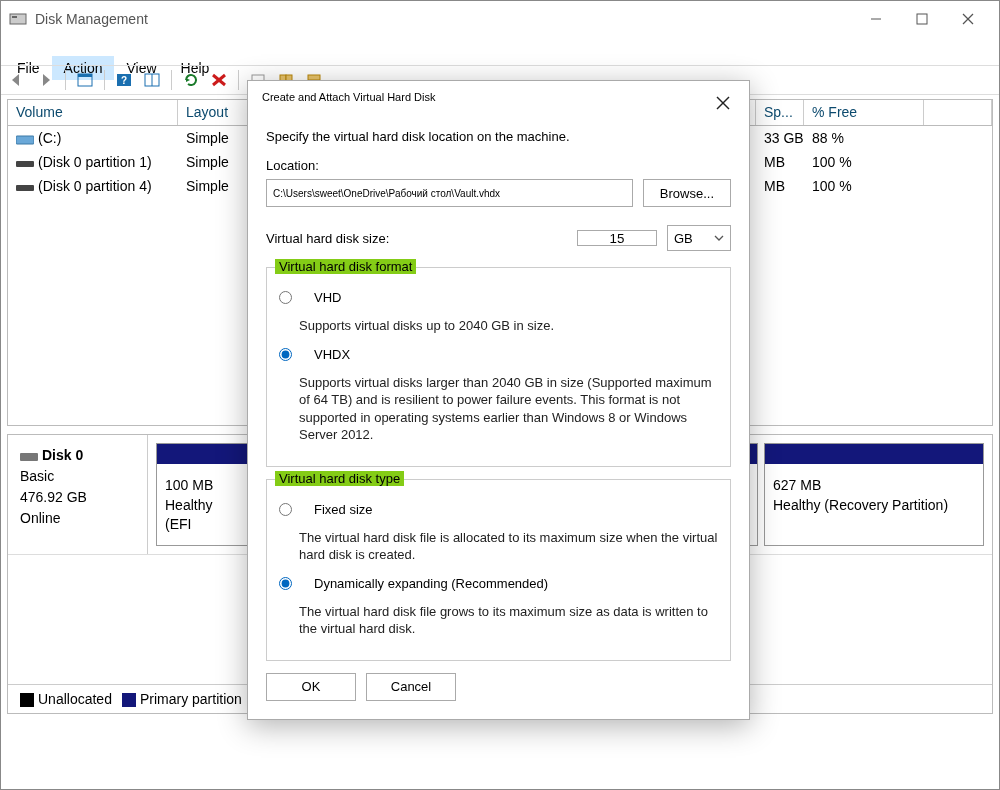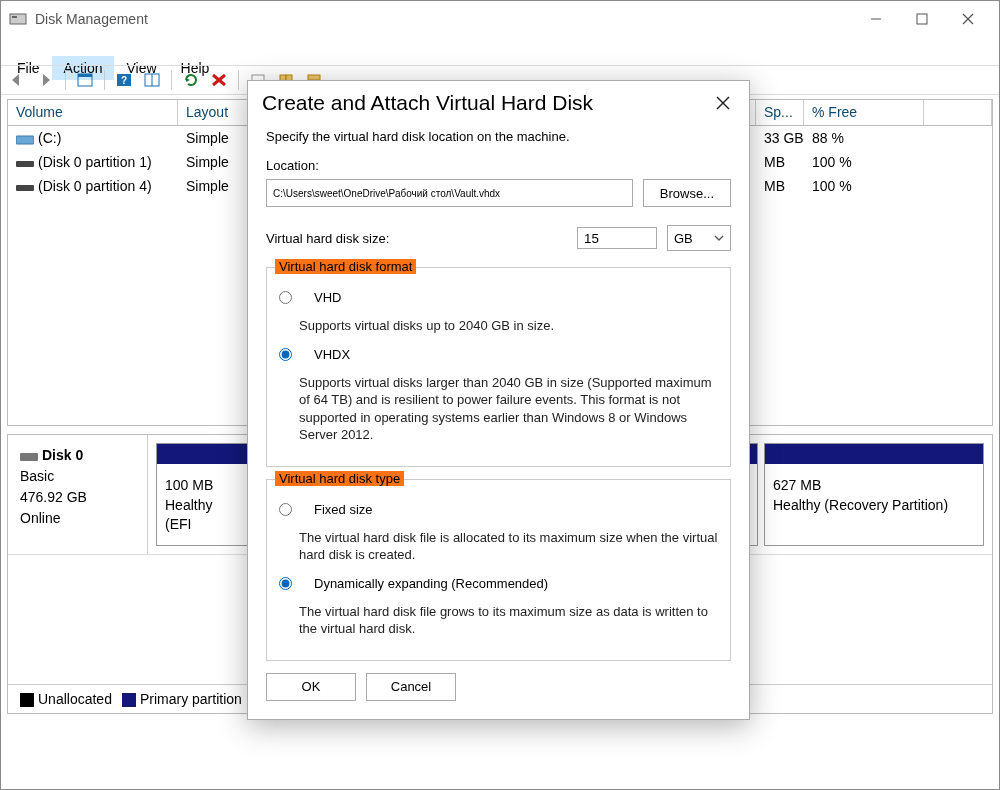--- a/index.html
+++ b/index.html
@@ -200,21 +200,21 @@
       border: 1px solid #aaa;
       box-shadow: 0 6px 28px rgba(0,0,0,.3);
       display: flex;
       flex-direction: column;
       font-size: 13px;
     }
     .dlg-title {
       display: flex;
       align-items: flex-start;
       padding: 10px 14px 8px 14px;
-      font-size: 21px;
+      font-size: 11px;
     }
     .dlg-title .spacer { flex: 1; }
     .dlg-close {
       width: 24px; height: 24px;
       display: inline-flex; align-items: center; justify-content: center;
       font-size: 16px;
     }
     .dlg-body {
       padding: 6px 18px 18px 18px;
     }
@@ -246,22 +246,22 @@
       display: flex;
       align-items: center;
       gap: 10px;
       margin-bottom: 16px;
     }
     .sizerow .sizelabel { flex: 1; }
     .sizerow input[type=text] {
       width: 80px;
       border: 1px solid #aaa;
       padding: 4px 6px;
-      text-align: left;
-      height: 22px;
+      text-align: center;
+      height: 16px;
       font-family: inherit;
     }
     .sizerow .unitsel {
       border: 1px solid #aaa;
       width: 64px;
       height: 26px;
       padding: 2px 6px;
       display: inline-flex;
       align-items: center;
       gap: 6px;
@@ -269,21 +269,21 @@
     }
     .groupbox {
       border: 1px solid #ccc;
       padding: 10px 12px 12px;
       margin-bottom: 12px;
       position: relative;
     }
     .groupbox .gblabel {
       position: absolute;
       top: -9px; left: 8px;
-      background: #f97316;
+      background: #84cc16;
       padding: 0 4px;
       font-size: 13px;
     }
     .radiolabel {
       display: flex;
       align-items: center;
       gap: 22px;
       margin: 12px 0;
     }
     .radiolabel input { accent-color: #0067c0; }

